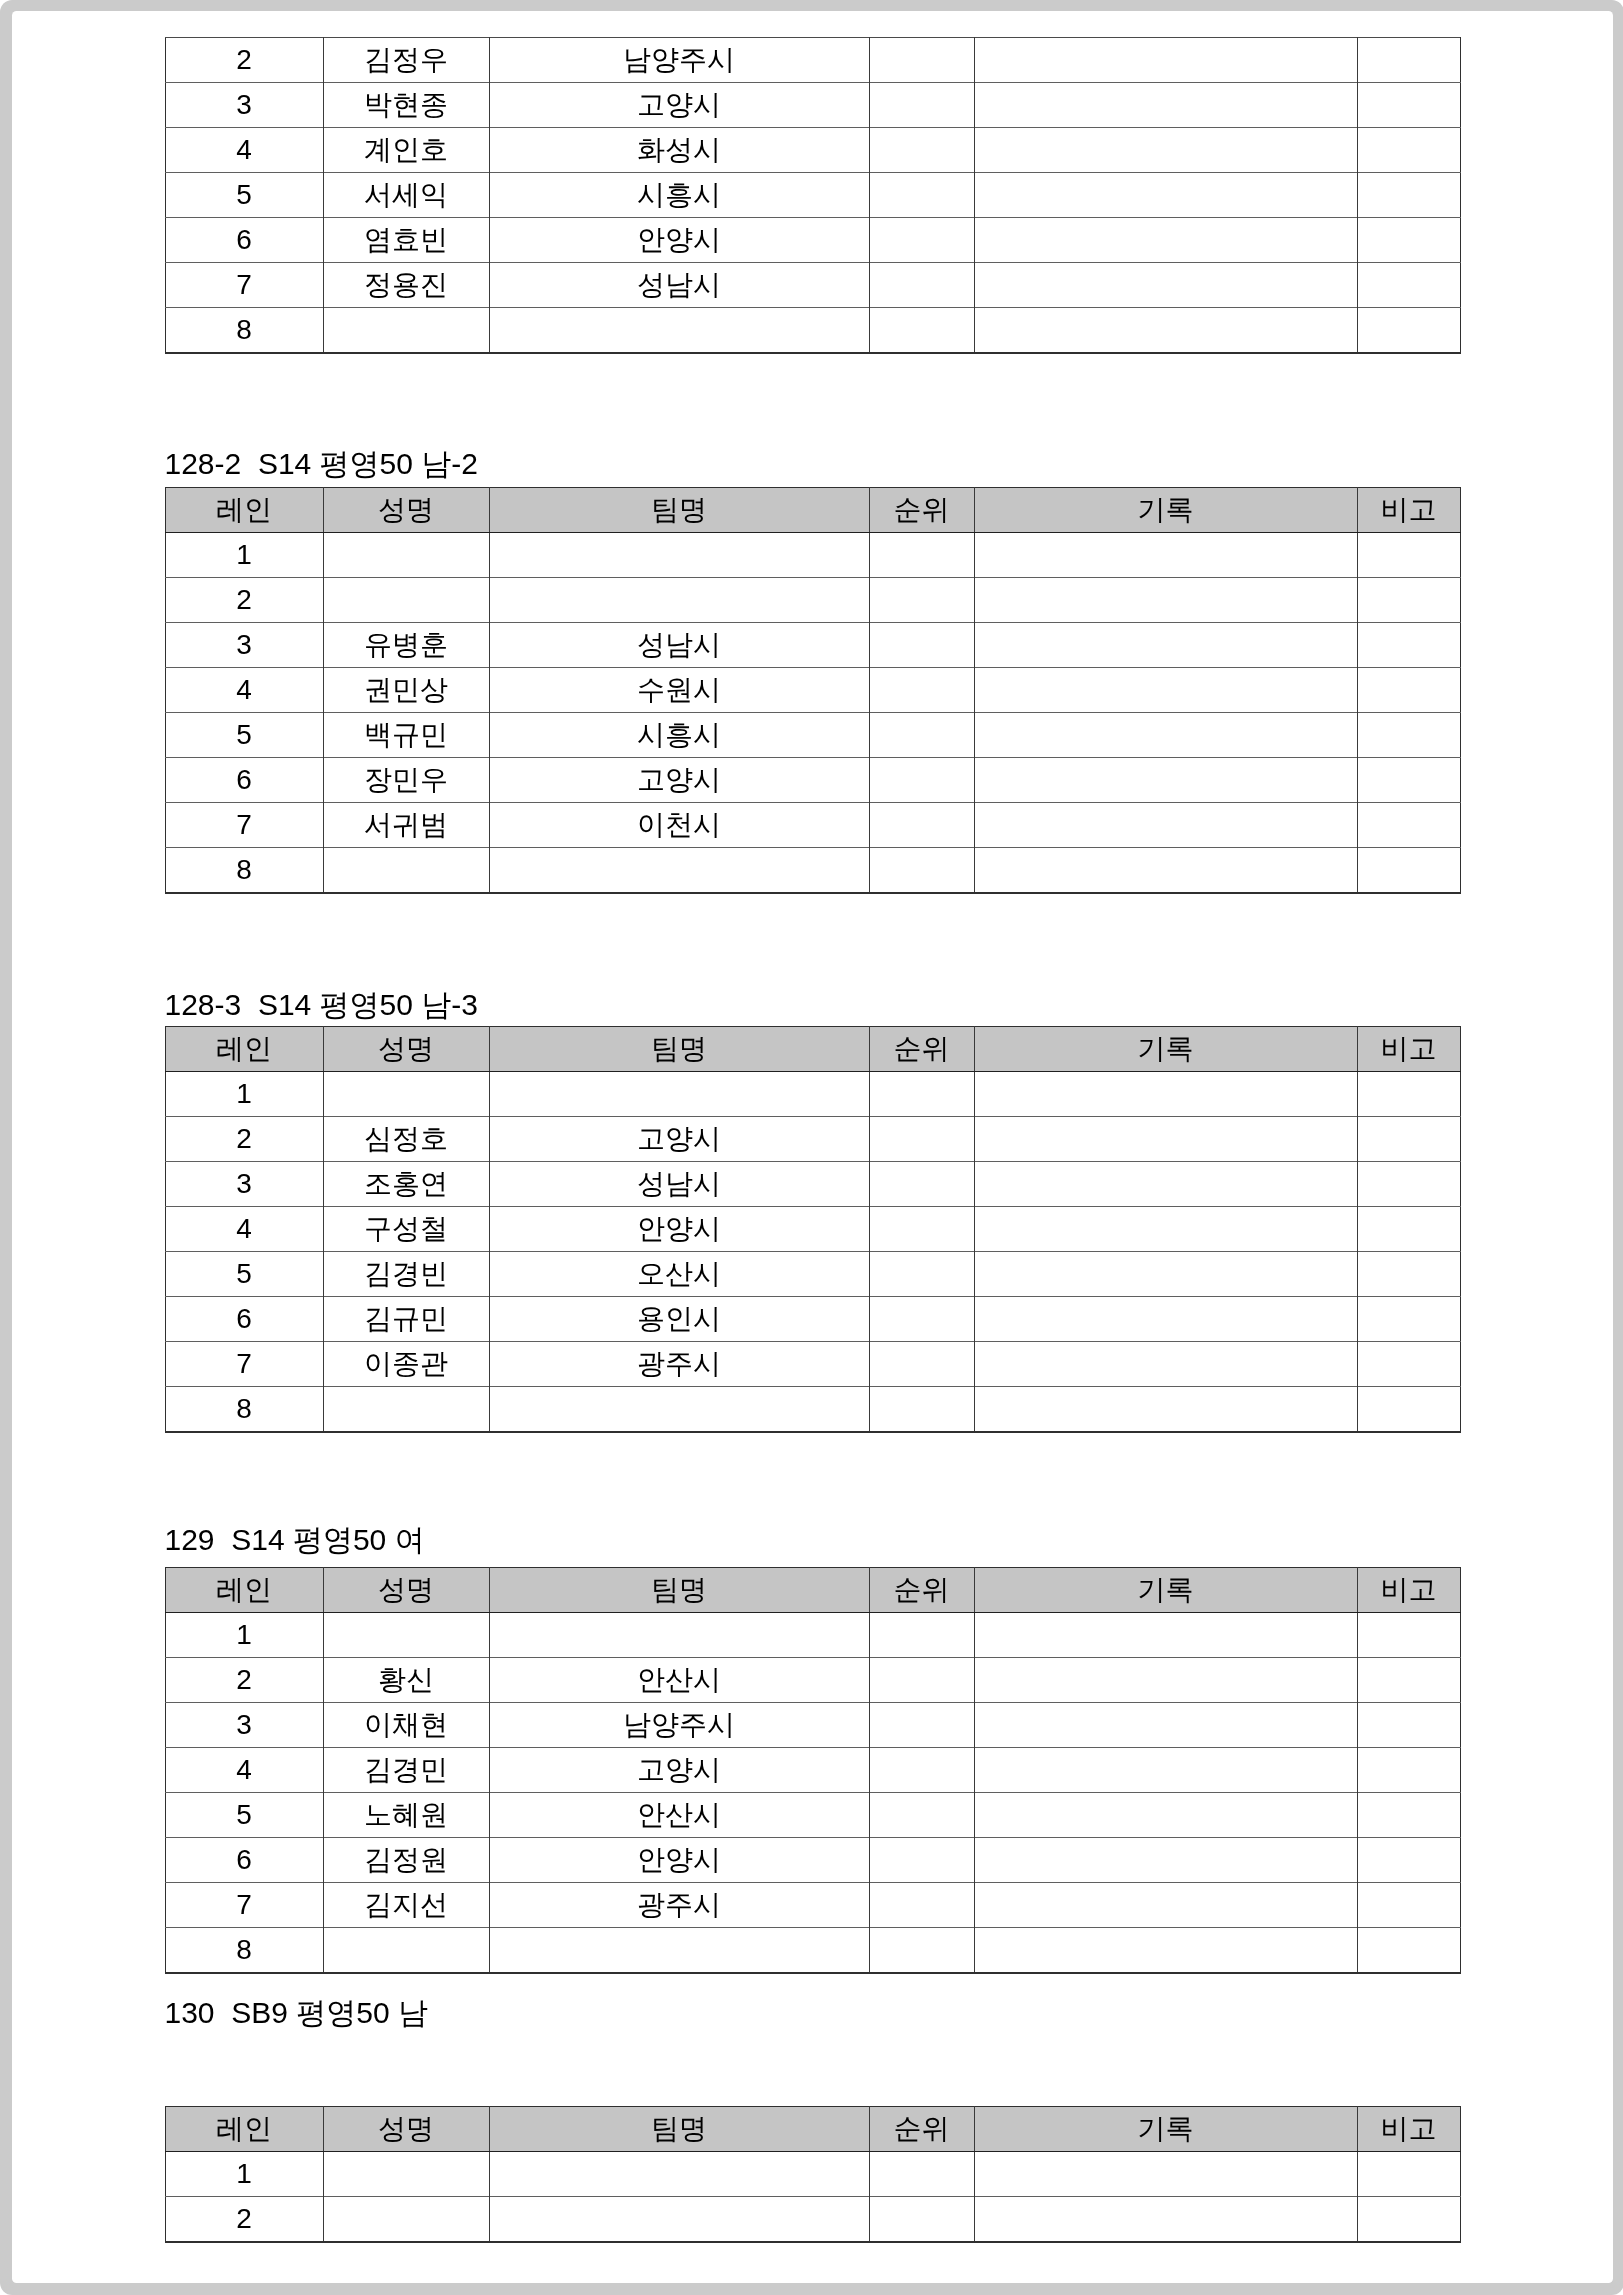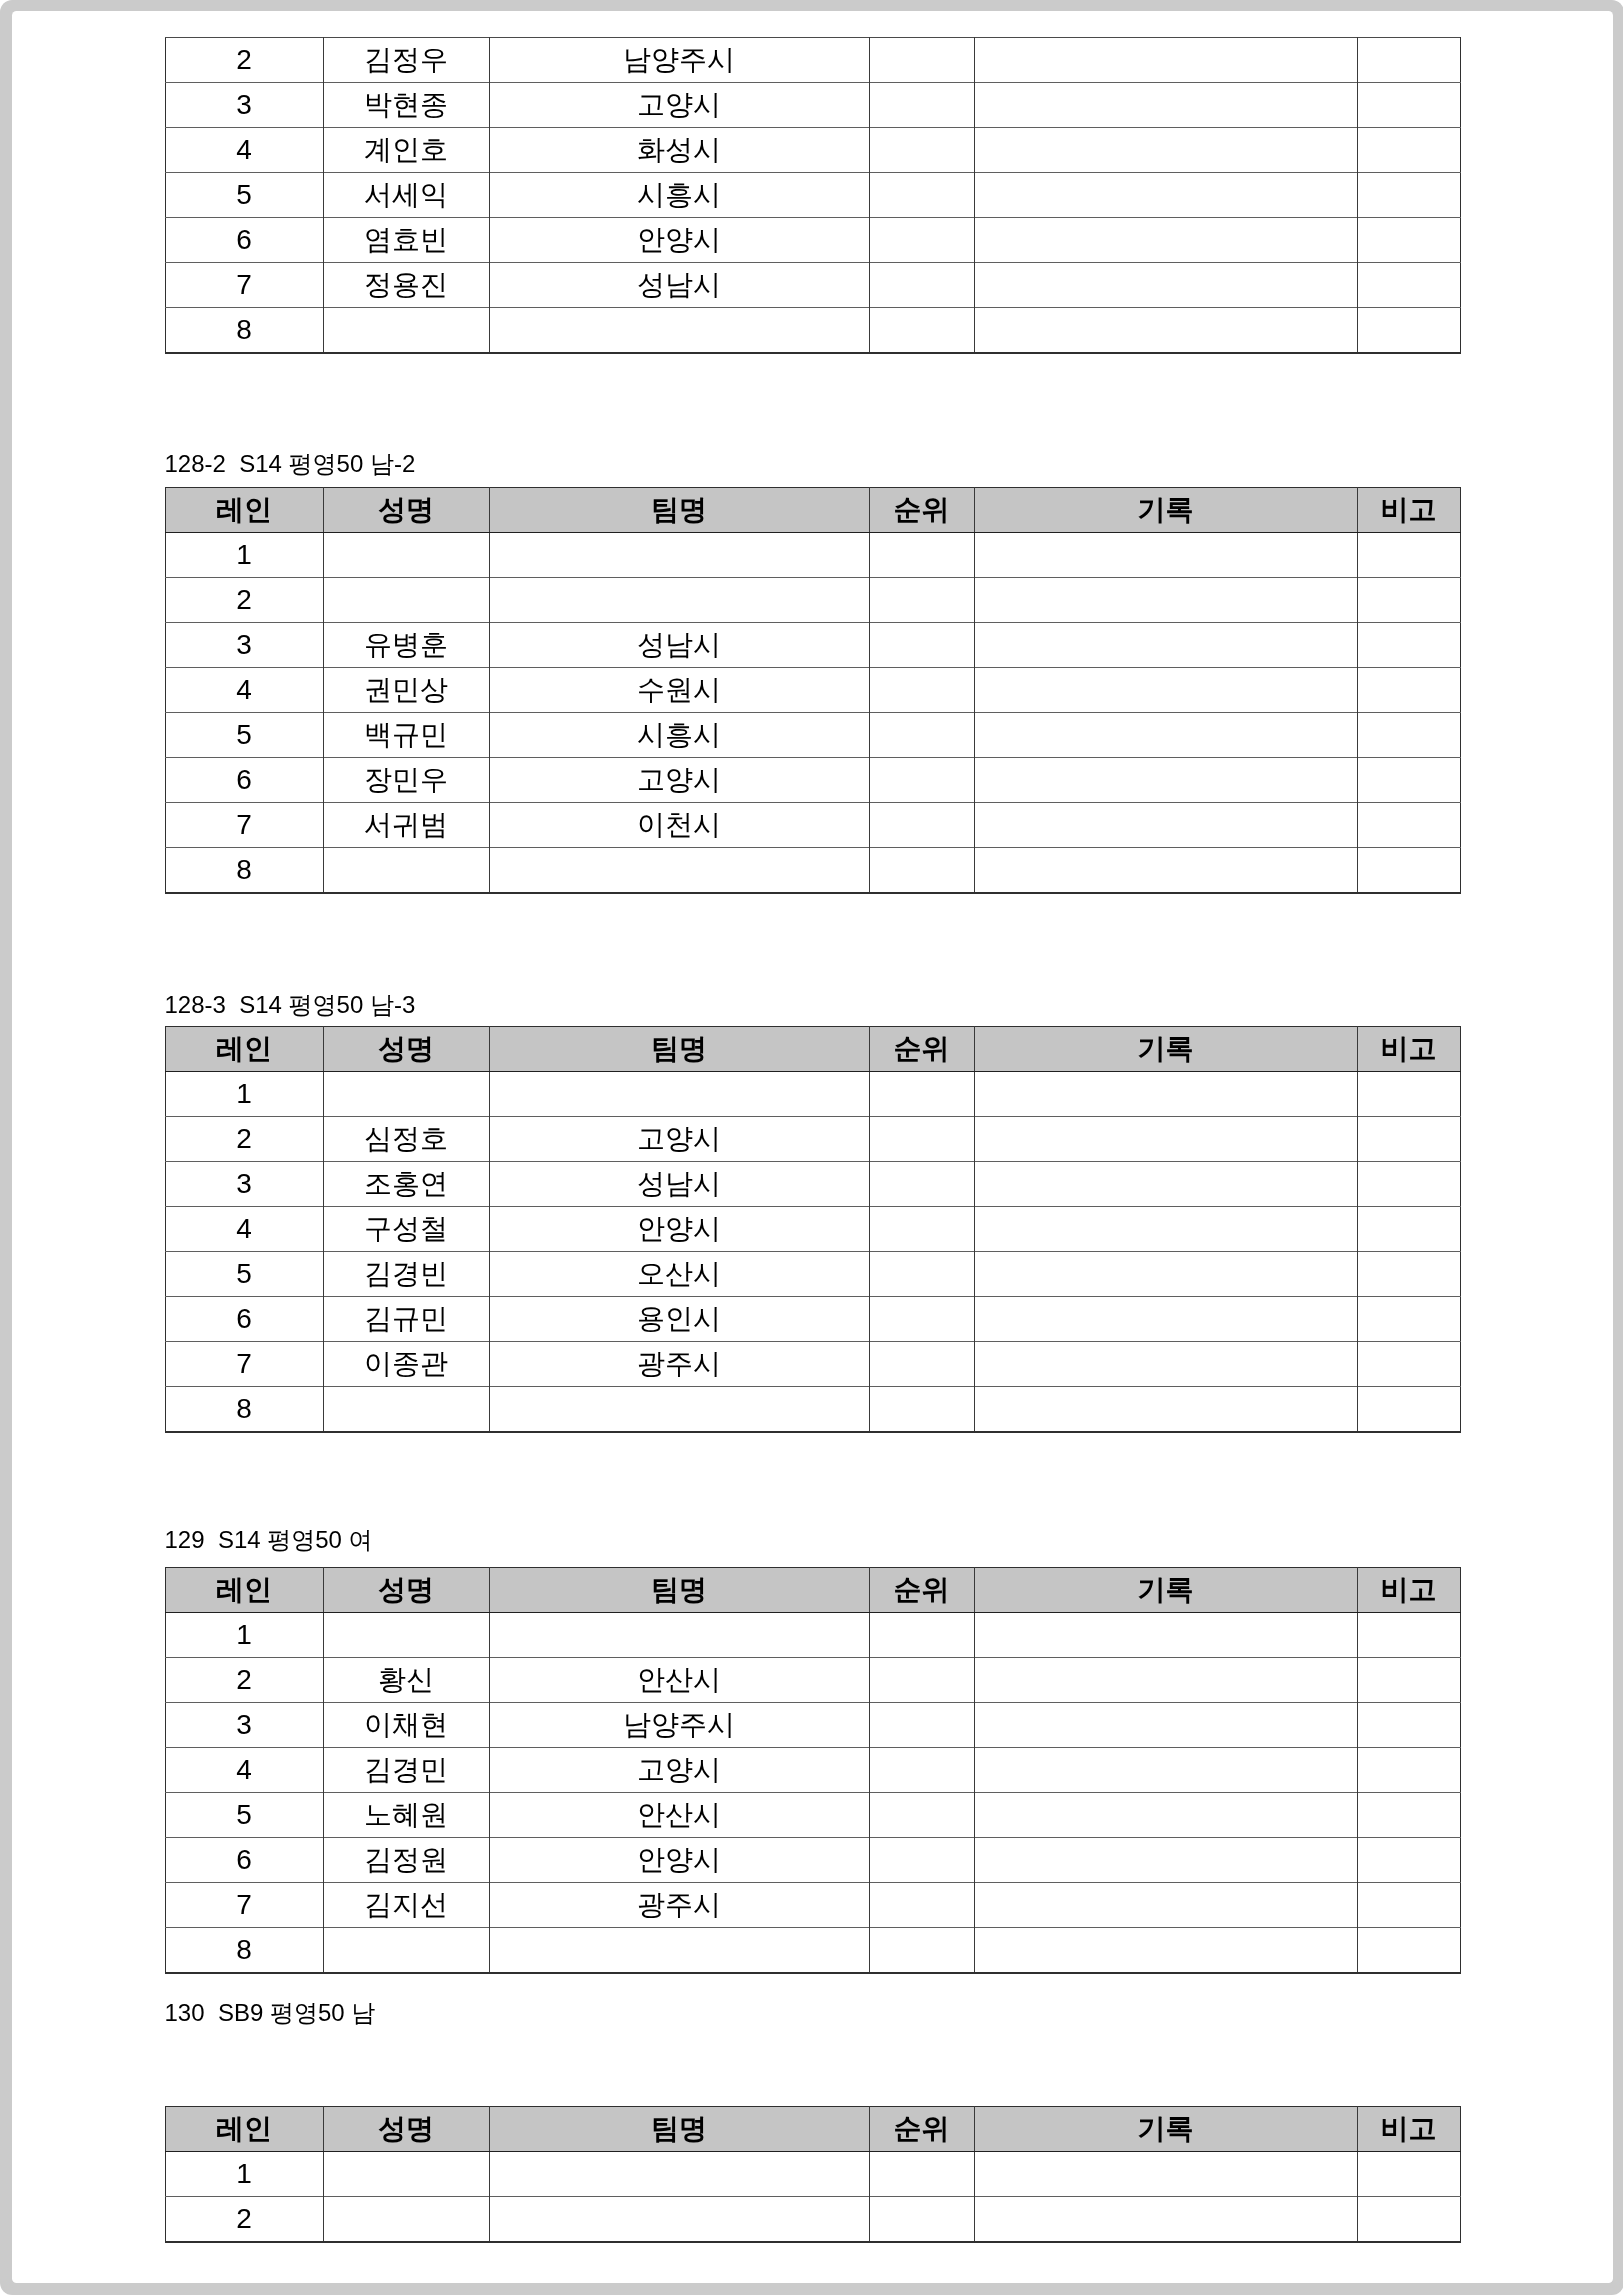--- a/index.html
+++ b/index.html
@@ -12,37 +12,37 @@
     position: relative; width: 1624px; height: 2295px;
     background: #cbcbcb; border-radius: 12.2px; overflow: hidden;
   }
   .page {
     position: absolute; left: 11.5px; top: 10.7px; right: 11.5px; bottom: 12.2px;
     background: #ffffff; border-radius: 4.6px;
   }
   .event { position: absolute; left: 153px; width: 1295px; }
   .event-title {
     position: absolute; left: 153px; width: 1295px;
-    font-size: 24px; line-height: 40px; font-weight: 400;
+    font-size: 30px; line-height: 40px; font-weight: 400;
     white-space: pre; color: #000;
   }
   table.heat {
     width: 1295px; table-layout: fixed; border-collapse: collapse;
     border: 1.5px solid #2f2f2f; border-bottom-width: 2.3px;
     font-size: 28px;
   }
   table.heat.partial { border-top-width: 0.8px; border-top-color: #4a4a4a; }
   table.heat th, table.heat td {
     border-left: 0.8px solid #3a3a3a;
     padding: 0; text-align: center; vertical-align: middle;
     overflow: hidden; white-space: nowrap;
   }
   table.heat th:first-child, table.heat td:first-child { border-left: none; }
   table.heat th {
-    height: 44px; background: #c5c5c5; font-weight: 700;
+    height: 44px; background: #c5c5c5; font-weight: 400;
     border-bottom: 1.5px solid #1f1f1f; border-top: none;
   }
   table.heat td { height: 44px; border-top: 1.5px solid #5f5f5f; }
   table.heat tbody tr:first-child td { border-top: none; }
   table.heat.partial tbody tr:first-child td { border-top: none; }
 </style>
 </head>
 <body>
 
 <div class="screen">

